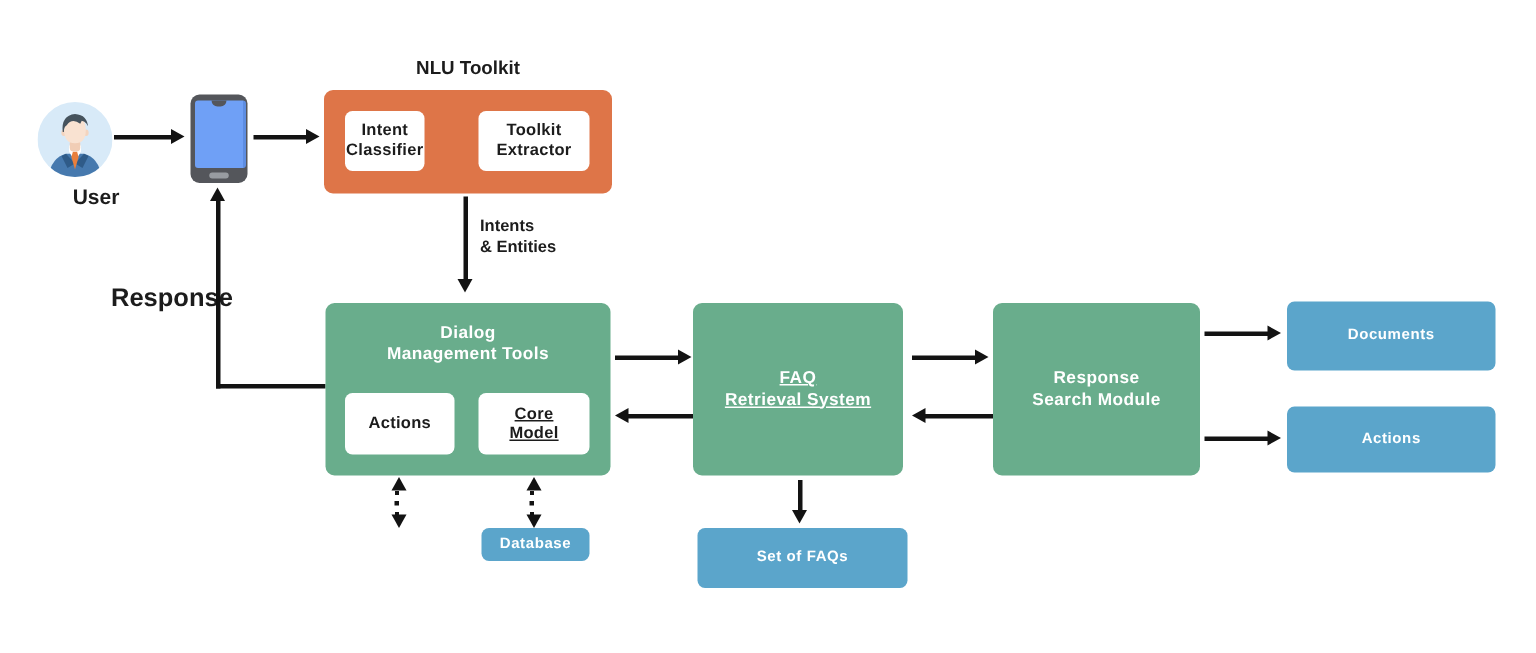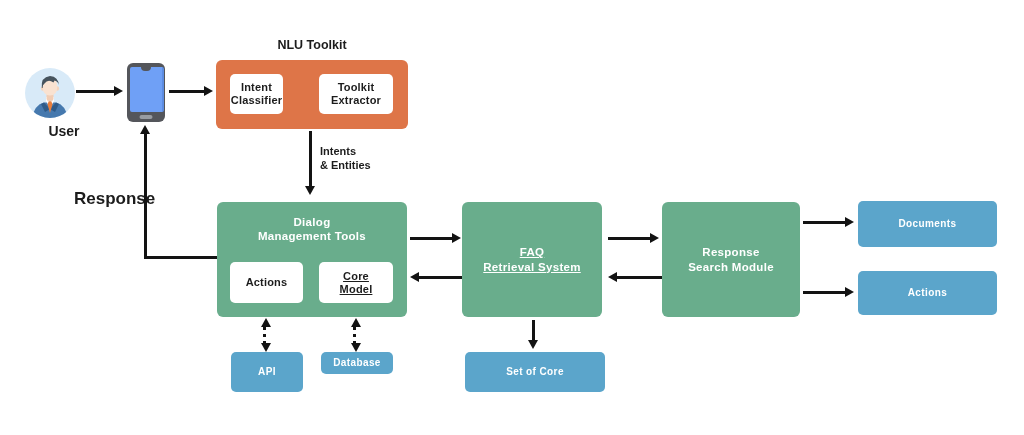--- a/index.html
+++ b/index.html
@@ -128,17 +128,16 @@
   <div class="abs line-v-dotted" style="left:263px;top:327px;height:17px;"></div>
   <div class="abs head-down" style="left:261px;top:343px;"></div>
 
   <div class="abs head-up" style="left:351px;top:318px;"></div>
   <div class="abs line-v-dotted" style="left:353px;top:327px;height:17px;"></div>
   <div class="abs head-down" style="left:351px;top:343px;"></div>
 
   <div class="abs line-v" style="left:532px;top:320px;height:21px;"></div>
   <div class="abs head-down" style="left:528px;top:340px;"></div>
 
-  <div class="abs box blue" style="left:231px;top:352px;width:72px;height:40px;">API</div>
   <div class="abs box blue" style="left:321px;top:352px;width:72px;height:22px;">Database</div>
-  <div class="abs box blue" style="left:465px;top:352px;width:140px;height:40px;">Set of Core</div>
+  <div class="abs box blue" style="left:465px;top:352px;width:140px;height:40px;">Set of FAQs</div>
 
 </div>
 
 </body></html>

